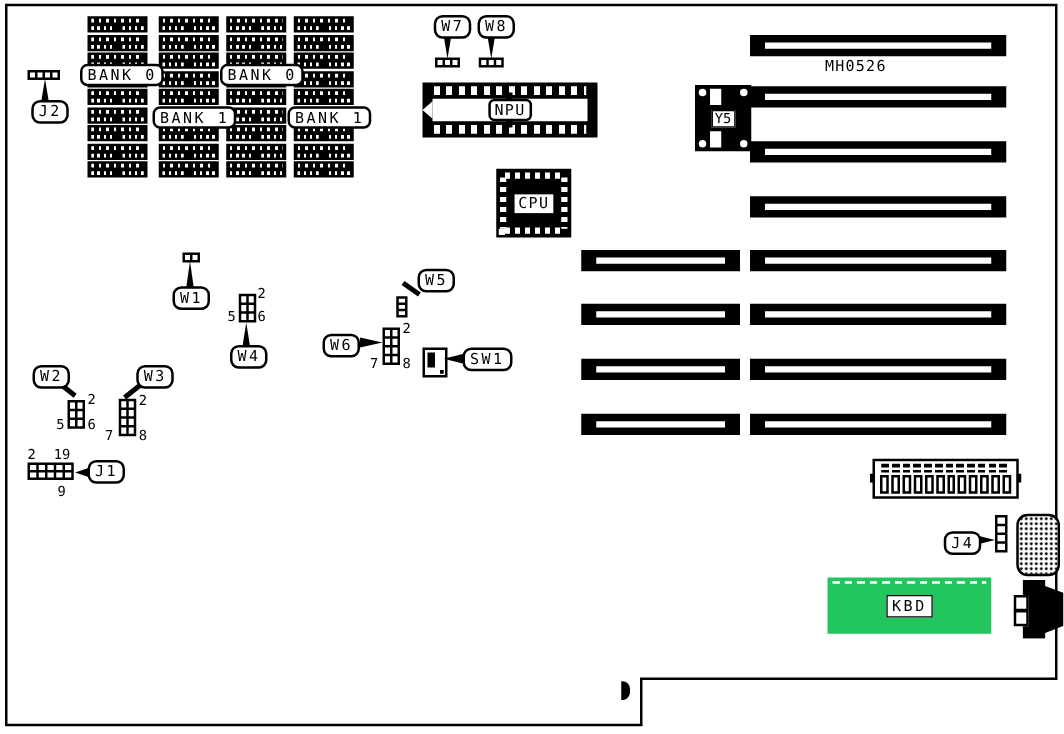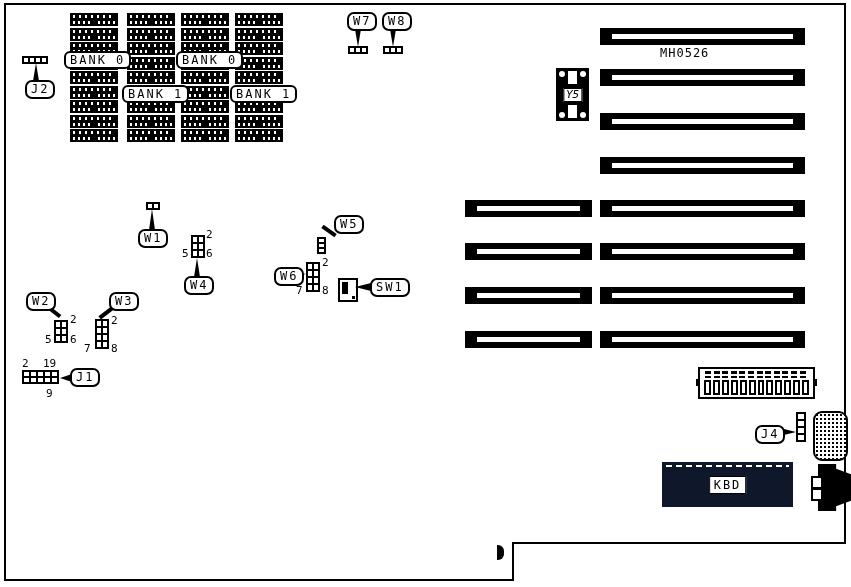--- a/index.html
+++ b/index.html
@@ -65,21 +65,21 @@
   .cpu .e-bot{position:absolute;left:7px;right:7px;bottom:3px;height:5px;
      background-image:repeating-linear-gradient(90deg,#fff 0,#fff 4px,transparent 4px,transparent 8px);}
   .cpu .e-left{position:absolute;top:7px;bottom:7px;left:3px;width:5px;
      background-image:repeating-linear-gradient(180deg,#fff 0,#fff 4px,transparent 4px,transparent 8px);}
   .cpu .e-right{position:absolute;top:7px;bottom:7px;right:3px;width:5px;
      background-image:repeating-linear-gradient(180deg,#fff 0,#fff 4px,transparent 4px,transparent 8px);}
   .cpu .corner{position:absolute;left:2px;bottom:2px;width:5px;height:5px;background:#fff;}
   .cpu .lab{position:absolute;left:50%;top:50%;transform:translate(-50%,-50%);
      background:#fff;padding:1px 3px;font-size:12px;letter-spacing:1px;line-height:13px;}
   
-  .y5{position:absolute;left:556px;top:68px;width:33px;height:53px;background:#000;z-index:2;font-style:italic;}
+  .y5{position:absolute;left:556px;top:68px;width:45px;height:53px;background:#000;z-index:2;}
   .y5 .c{position:absolute;width:6px;height:6px;border-radius:50%;background:#fff;}
   .y5 .bar{position:absolute;left:12px;width:9px;height:13px;background:#fff;}
   .y5 .lab{position:absolute;left:50%;top:50%;transform:translate(-50%,-50%);
      background:#fff;border:1px solid #000;padding:0 2px;font-size:11px;line-height:12px;}
   
   .pwr{position:absolute;left:698px;top:367px;width:113px;height:28px;background:#fff;
        border:2px solid #000;z-index:2;}
   .pwr .tabs{position:absolute;left:5px;right:5px;top:2px;height:3px;
      background-image:repeating-linear-gradient(90deg,#000 0,#000 6px,transparent 6px,transparent 8.6px);}
   .pwr .line{position:absolute;left:5px;right:5px;top:7px;height:2px;
@@ -89,21 +89,21 @@
   .pwr .nub{position:absolute;width:3px;height:7px;background:#000;top:10px;}
   
   .din-top{position:absolute;left:813px;top:411px;width:31px;height:46px;background:#fff;
      border:2px solid #000;border-radius:9px;z-index:3;
      background-image:radial-gradient(circle,#000 1px,transparent 1.2px);background-size:4px 4px;}
   
   .din-side{position:absolute;left:818px;top:464px;width:33px;height:47px;background:#000;z-index:3;
      clip-path:polygon(0 0,55% 0,55% 10%,100% 22%,100% 78%,55% 90%,55% 100%,0 100%);}
   .din-tab{position:absolute;width:8px;height:9px;background:#fff;border:2px solid #000;z-index:4;}
   
-  .blockchip{position:absolute;background:#0f172a;z-index:2;text-align:right;}
+  .blockchip{position:absolute;background:#22c55e;z-index:2;text-align:right;}
   .blockchip .dash{position:absolute;left:4px;right:4px;top:3px;height:2px;
      background-image:repeating-linear-gradient(90deg,#fff 0,#fff 6px,transparent 6px,transparent 10px);}
   .blockchip .lab{position:absolute;left:50%;top:50%;transform:translate(-50%,-50%);
      background:#fff;padding:1px 4px;font-size:12px;letter-spacing:2px;line-height:14px;border:1px solid #000;}
   .bump{position:absolute;background:#000;z-index:2;}
   
   .sw1box{position:absolute;left:338px;top:278px;width:16px;height:20px;background:#fff;
      border:2px solid #000;z-index:4;}
   .sw1box .bar{position:absolute;left:2px;top:2px;width:6px;height:12px;background:#000;}
   .sw1box .dot{position:absolute;right:1px;bottom:1px;width:3px;height:3px;background:#000;}
@@ -323,21 +323,38 @@
       <i></i>
     </div>
   <div class="callout" style="left:382px;top:12px;">W8</div>
   <div class="spike-down" style="left:390px;top:29px;border-width:18px 3px 0 3px;"></div>
   <div class="jumper" style="left:383px;top:46px;">
       <i></i>
       <i></i>
       <i></i>
     </div>
 
-
+  <div class="npu">
+    <div class="pins-top"></div>
+    <div class="pins-bot"></div>
+    <div class="body"></div>
+    <div class="notch"></div>
+    <div class="stem-t"></div>
+    <div class="stem-b"></div>
+    <div class="lab">NPU</div>
+  </div>
+
+  <div class="cpu">
+    <div class="e-top"></div>
+    <div class="e-bot"></div>
+    <div class="e-left"></div>
+    <div class="e-right"></div>
+    <div class="corner"></div>
+    <div class="lab">CPU</div>
+  </div>
 
   <div class="parttext" style="left:660px;top:46px;">MH0526</div>
 
   <div class="y5">
     <div class="c" style="left:3px;top:3px;"></div>
     <div class="c" style="right:3px;top:3px;"></div>
     <div class="c" style="left:3px;bottom:3px;"></div>
     <div class="c" style="right:3px;bottom:3px;"></div>
     <div class="bar" style="top:3px;"></div>
     <div class="bar" style="bottom:3px;"></div>
@@ -405,21 +422,21 @@
   <div class="callout" style="left:184px;top:276px;">W4</div>
 
   <div class="callout" style="left:334px;top:215px;">W5</div>
   <div class="diagbar" style="left:321px;top:229px;width:16px;height:4px;transform:rotate(35deg);"></div>
   <div class="jumperv" style="left:317px;top:237px;">
       <i></i>
       <i></i>
       <i></i>
     </div>
 
-  <div class="callout" style="left:274px;top:267px;">W6</div>
+  <div class="callout" style="left:258px;top:267px;">W6</div>
   <div class="spike-right" style="left:288px;top:270px;border-width:4px 0 4px 18px;"></div>
   <div class="pinhdr" style="left:306px;top:262px;grid-template-columns:4px 4px;grid-template-rows:5px 5px 5px 5px;">
       <i></i>
       <i></i>
       <i></i>
       <i></i>
       <i></i>
       <i></i>
       <i></i>
       <i></i>

